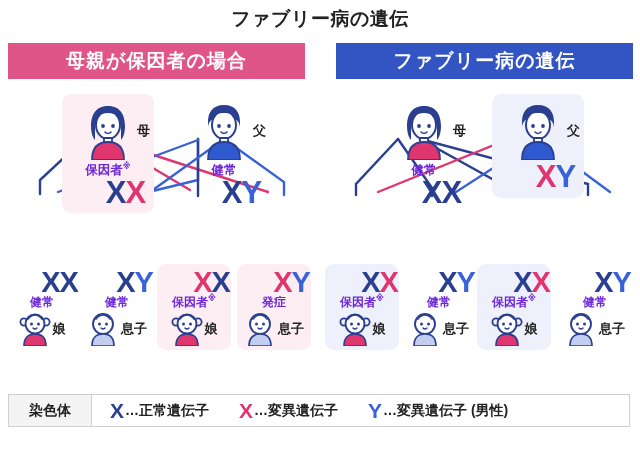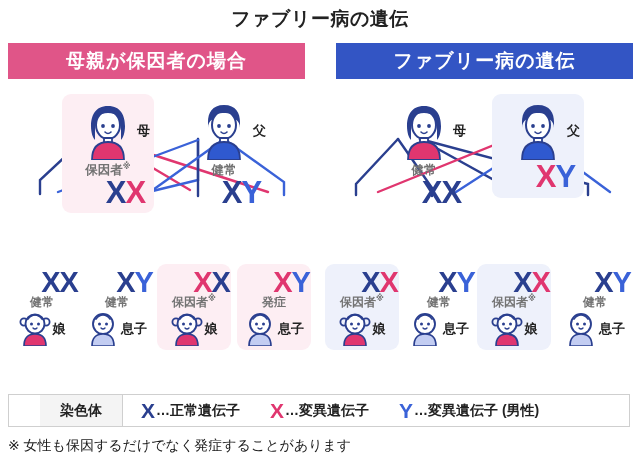--- a/index.html
+++ b/index.html
@@ -41,21 +41,21 @@
   .hl-pink{background:#fdeef3;border-radius:9px;}
   .hl-blue{background:#eef1fb;border-radius:9px;}
 
   .parent{width:92px;top:2px;padding-top:6px;padding-bottom:4px;}
   .parent .avatar{height:62px;position:relative;}
   .parent .role{
     position:absolute;right:4px;top:22px;
     font-size:13px;font-weight:bold;color:#222;
   }
   .status{
-    font-size:12.5px;font-weight:bold;color:#737373;
+    font-size:12.5px;font-weight:bold;color:#6d28d9;
     line-height:1.1;margin-top:1px;
   }
   .status .mark{font-size:8px;vertical-align:super;}
   .genes{
     font-size:31px;font-weight:bold;letter-spacing:-1px;
     line-height:1.05;margin-top:-1px;font-family:"Liberation Sans",sans-serif;margin-left:35px;
   }
   .gX-navy{color:#2a3f8f;}
   .gX-pink{color:#e0366f;}
   .gY-blue{color:#3a62d8;}
@@ -70,21 +70,20 @@
   .child .kidlabel{font-size:13px;font-weight:bold;color:#222;}
 
   
   .links{position:absolute;left:0;top:0;width:320px;height:290px;}
 
   
   .legend{
     position:absolute;left:8px;top:394px;width:622px;height:33px;
     border:1px solid #cfcfcf;box-sizing:border-box;display:flex;align-items:stretch;
     background:#fff;
-    padding-left:31px;
   }
   .legend-title{
     width:82px;background:#f4f4f4;border-right:1px solid #cfcfcf;
     display:flex;align-items:center;justify-content:center;
     font-size:14px;font-weight:bold;color:#222;
   }
   .legend-items{flex:1;display:flex;align-items:center;padding-left:18px;gap:30px;}
   .legend-item{display:flex;align-items:center;font-size:14px;font-weight:bold;color:#222;}
   .legend-item .glyph{font-size:21px;font-weight:bold;margin-right:1px;line-height:1;}
   .footnote{
@@ -363,15 +362,14 @@
         <span class="glyph gX-pink">X</span>
         <span>…変異遺伝子</span>
       </div>
       <div class="legend-item">
         <span class="glyph gY-blue">Y</span>
         <span>…変異遺伝子 (男性)</span>
       </div>
     </div>
   </div>
 
-  <div class="footnote">※ 女性も保因するだけでなく発症することがあります</div>
 
 </div>
 
 </body></html>

